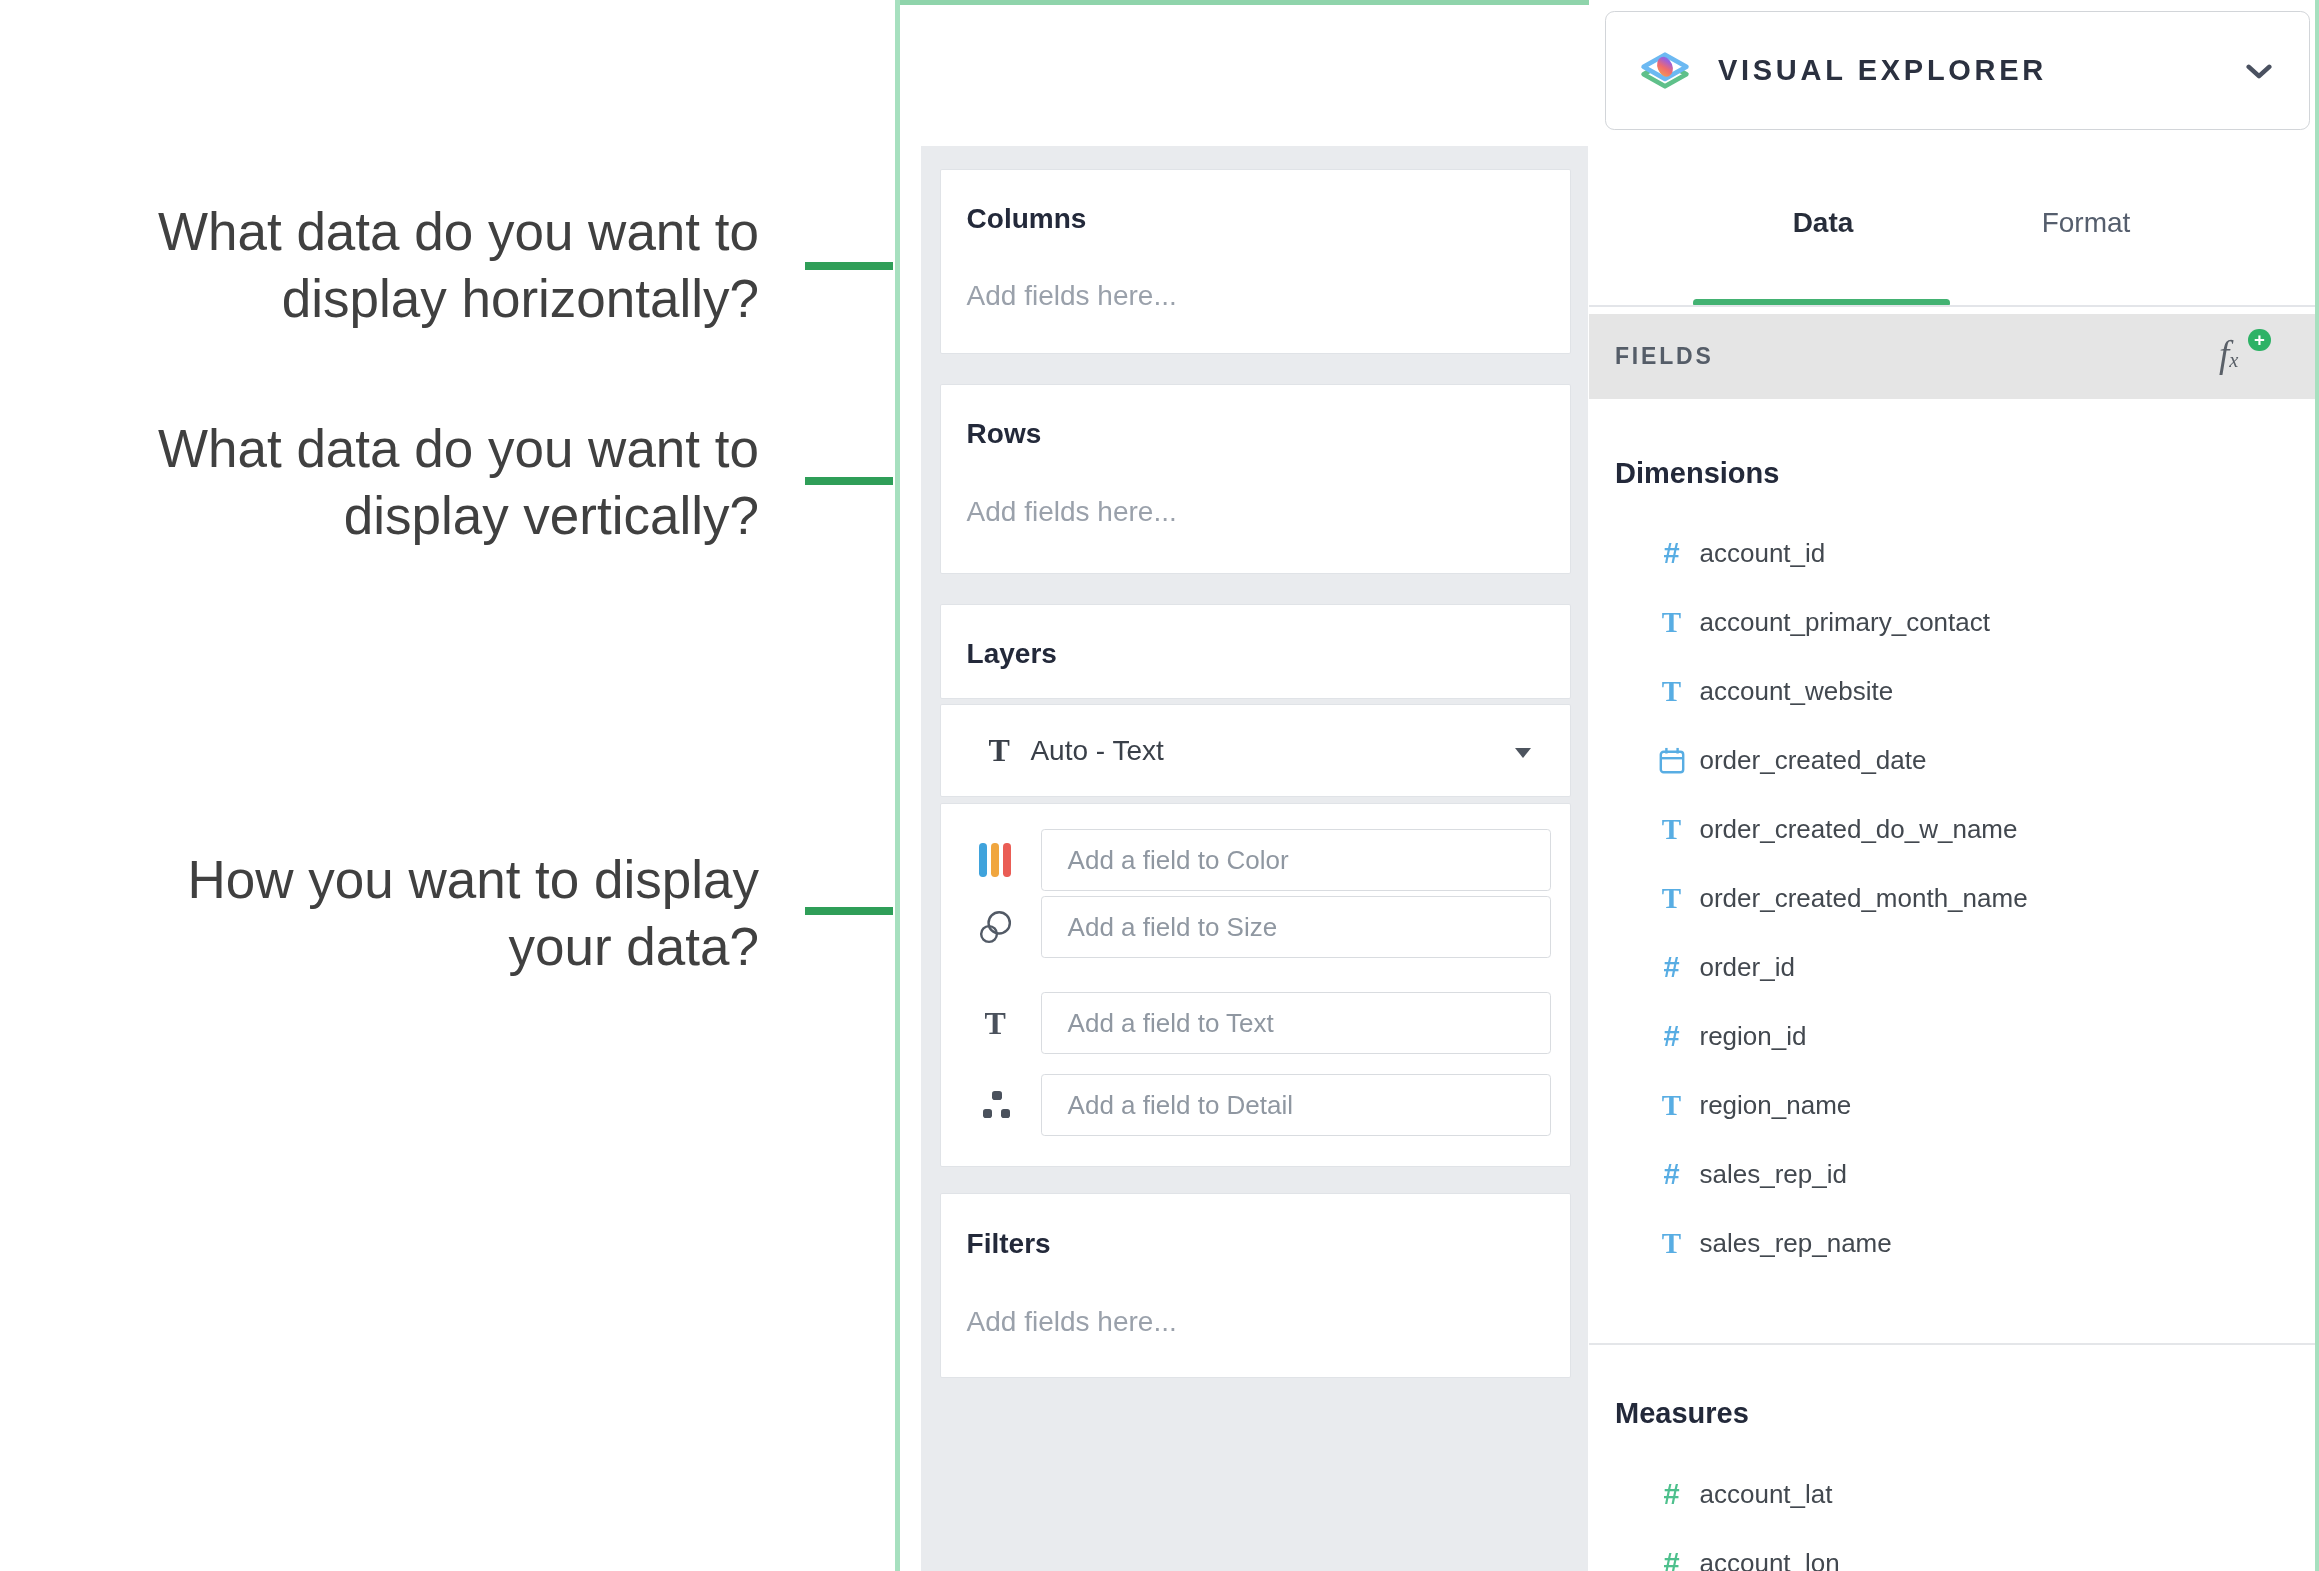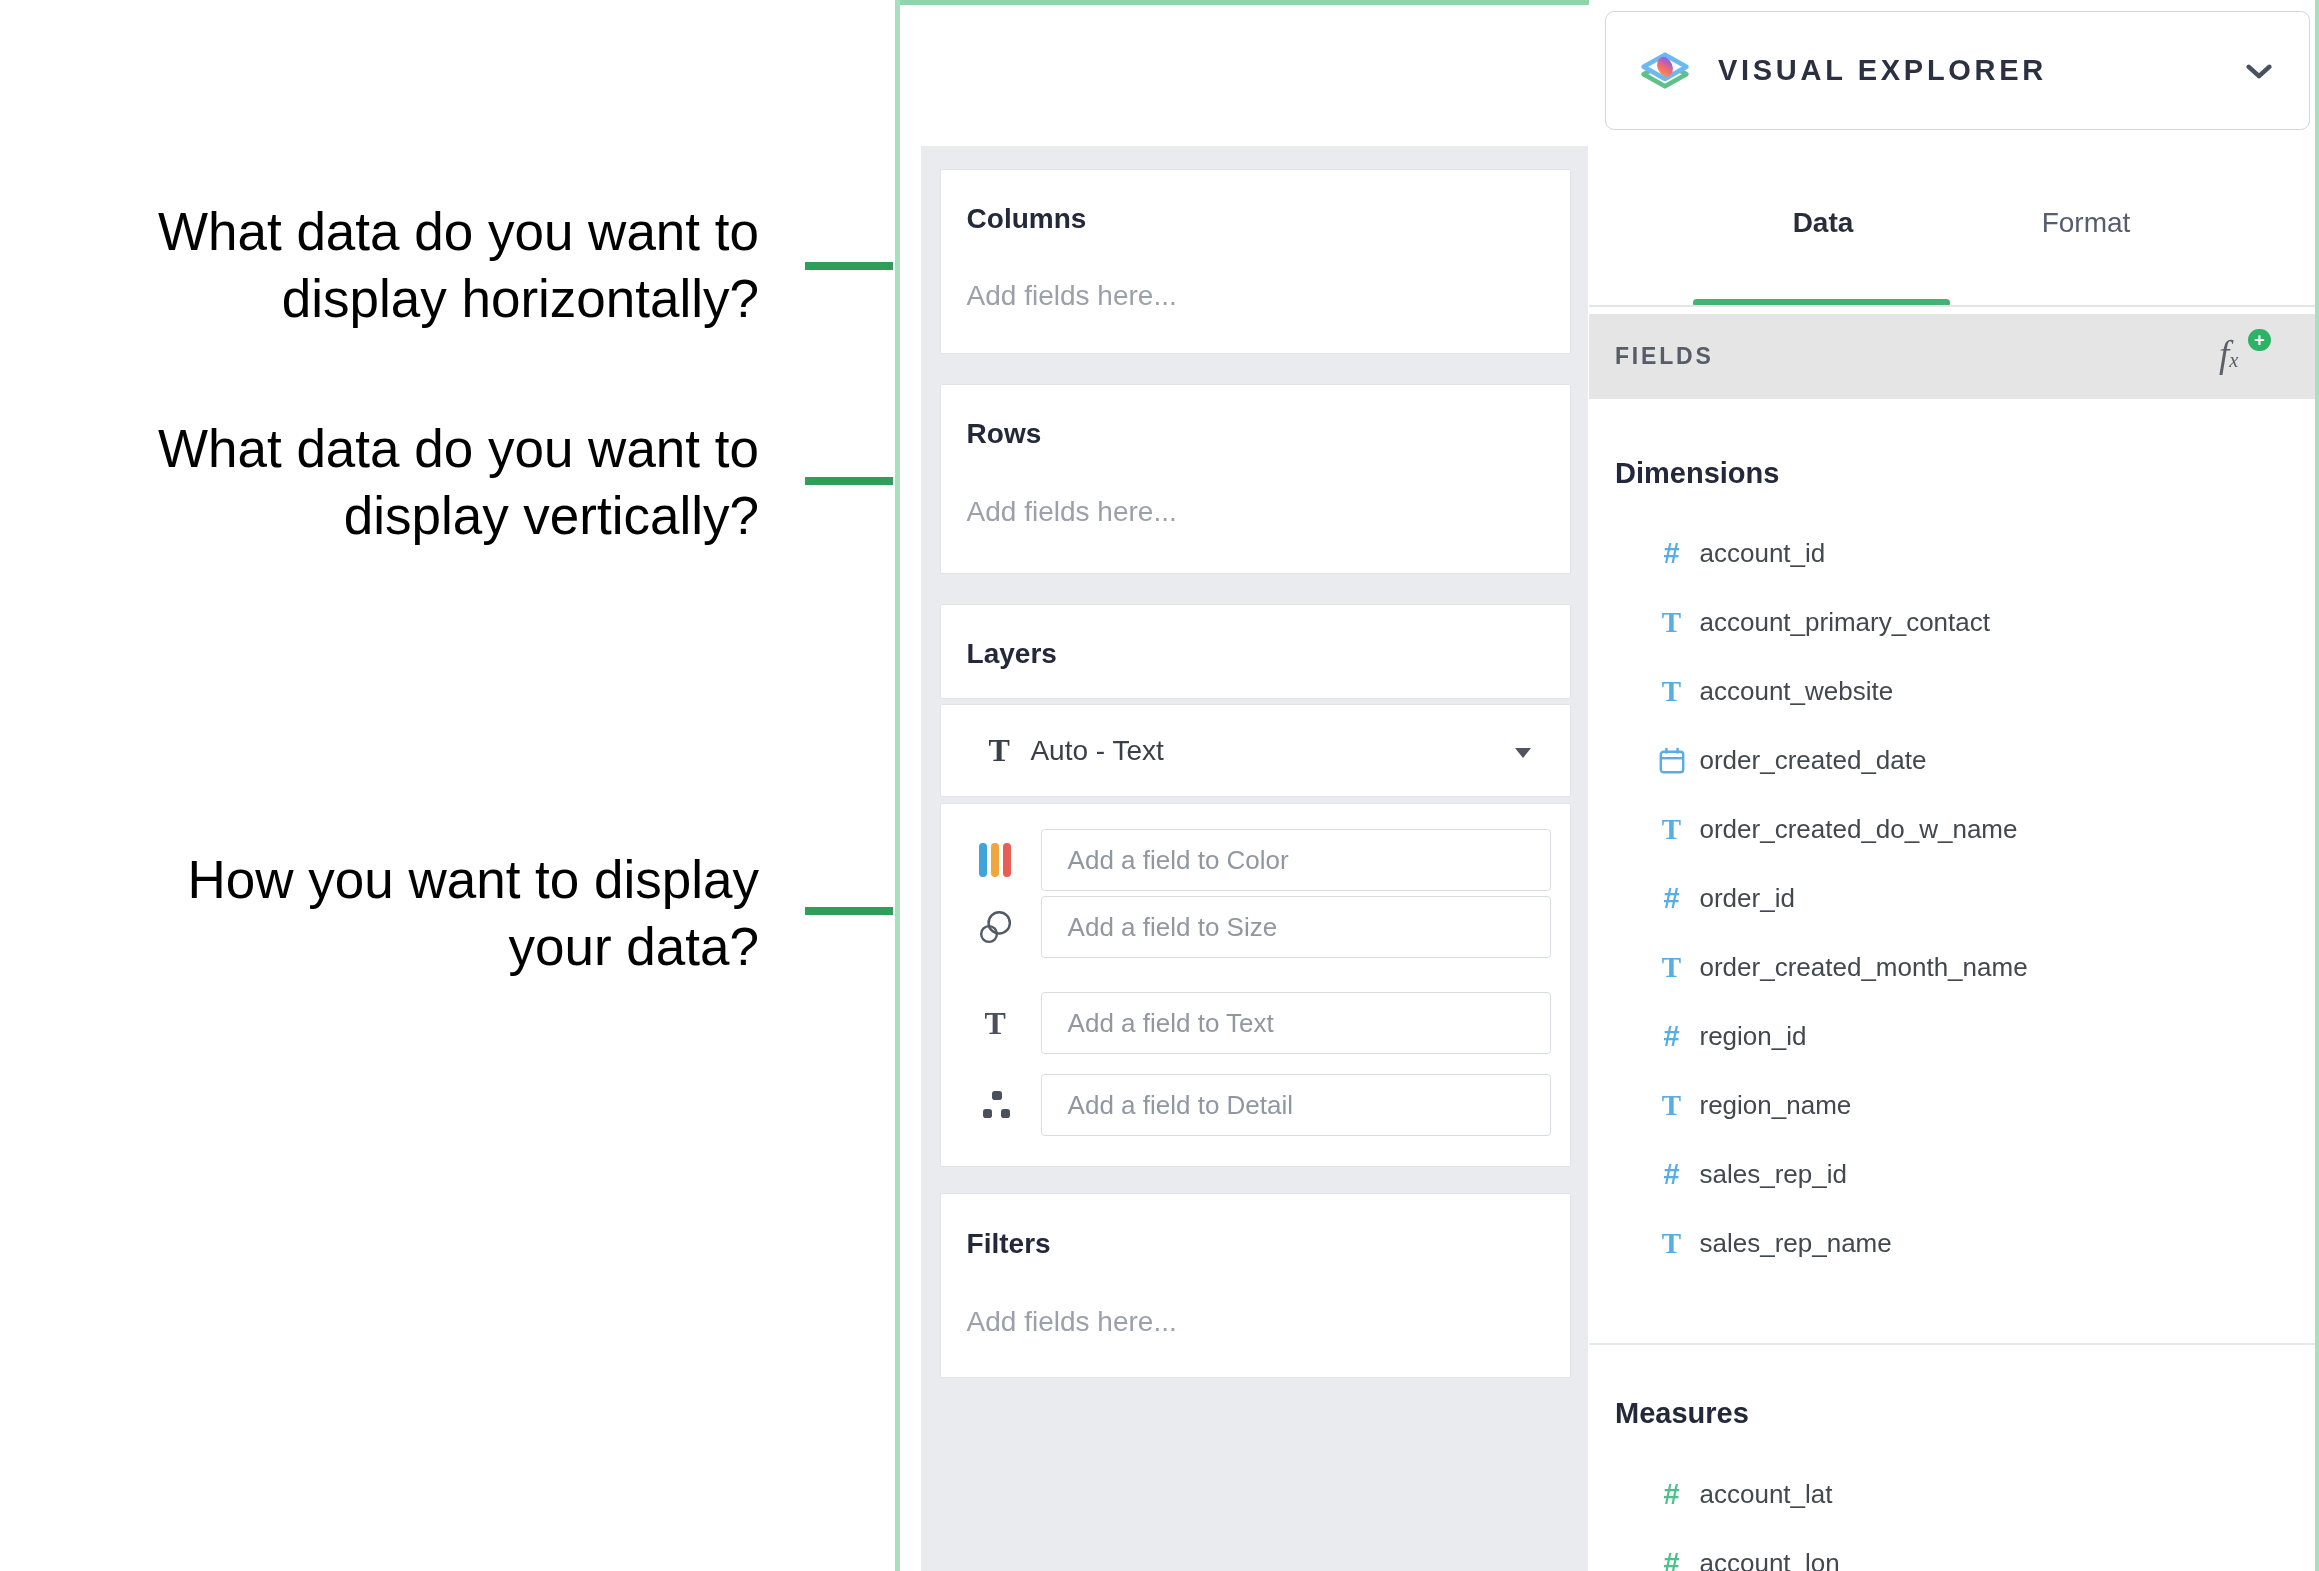--- a/index.html
+++ b/index.html
@@ -6,21 +6,21 @@
   .stage{
     position:relative;width:2319px;height:1572px;background:#ffffff;
     overflow:hidden;font-family:"Liberation Sans",sans-serif;
   }
   
   .border-top{position:absolute;left:895px;top:0;width:1424px;height:4.7px;background:#8fd4ab;}
   .border-left{position:absolute;left:895px;top:0;width:4.7px;height:1572px;background:#a7e0bf;}
   .border-right{position:absolute;left:2315px;top:0;width:4.7px;height:1572px;background:#a7e0bf;}
 
   
-  .annotation{position:absolute;text-align:right;color:#000000;font-size:53px;line-height:67px;}
+  .annotation{position:absolute;text-align:right;color:#404040;font-size:53px;line-height:67px;}
   .annotation div{white-space:nowrap;}
   #annotation-1{top:198px;right:1560px;}
   #annotation-2{top:415px;right:1560px;}
   #annotation-3{top:846px;right:1560px;}
   .pointer{position:absolute;left:805px;width:88px;height:8.4px;background:#2f9e58;}
   #pointer-1{top:262px;}
   #pointer-2{top:477px;}
   #pointer-3{top:907px;}
 
   
@@ -261,27 +261,27 @@
             <line x1="9" y1="2" x2="9" y2="8" stroke="#58ade3" stroke-width="2.6"></line>
             <line x1="21" y1="2" x2="21" y2="8" stroke="#58ade3" stroke-width="2.6"></line>
           </svg>
         </span>
         <span class="f-label">order_created_date</span>
       </div>
       <div class="field-row f-txt">
         <span class="fi"></span>
         <span class="f-label">order_created_do_w_name</span>
       </div>
+      <div class="field-row f-txt">
+        <span class="fi"></span>
+        <span class="f-label">order_created_month_name</span>
+      </div>
       <div class="field-row f-num">
         <span class="fi"></span>
         <span class="f-label">order_id</span>
-      </div>
-      <div class="field-row f-txt">
-        <span class="fi"></span>
-        <span class="f-label">order_created_month_name</span>
       </div>
       <div class="field-row f-num">
         <span class="fi"></span>
         <span class="f-label">region_id</span>
       </div>
       <div class="field-row f-txt">
         <span class="fi"></span>
         <span class="f-label">region_name</span>
       </div>
       <div class="field-row f-num">

